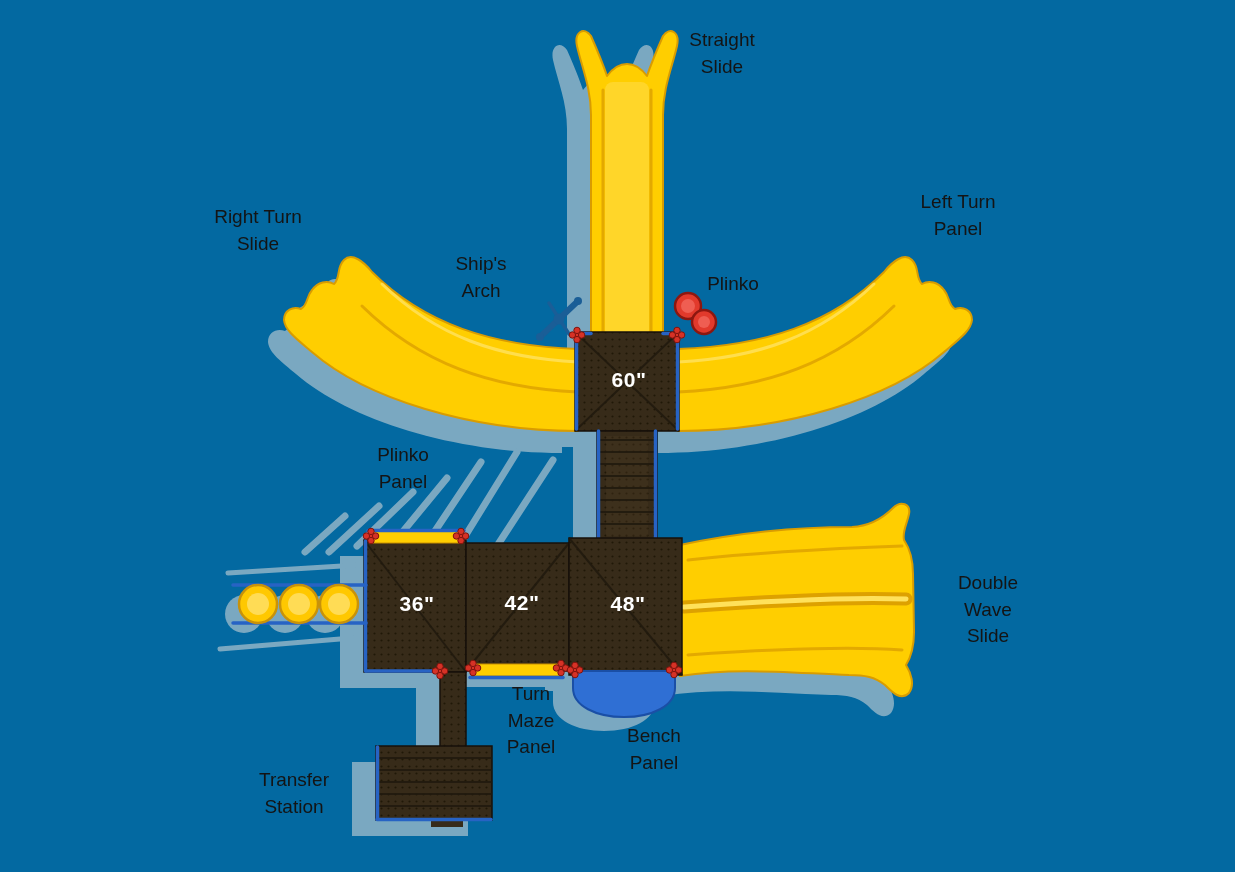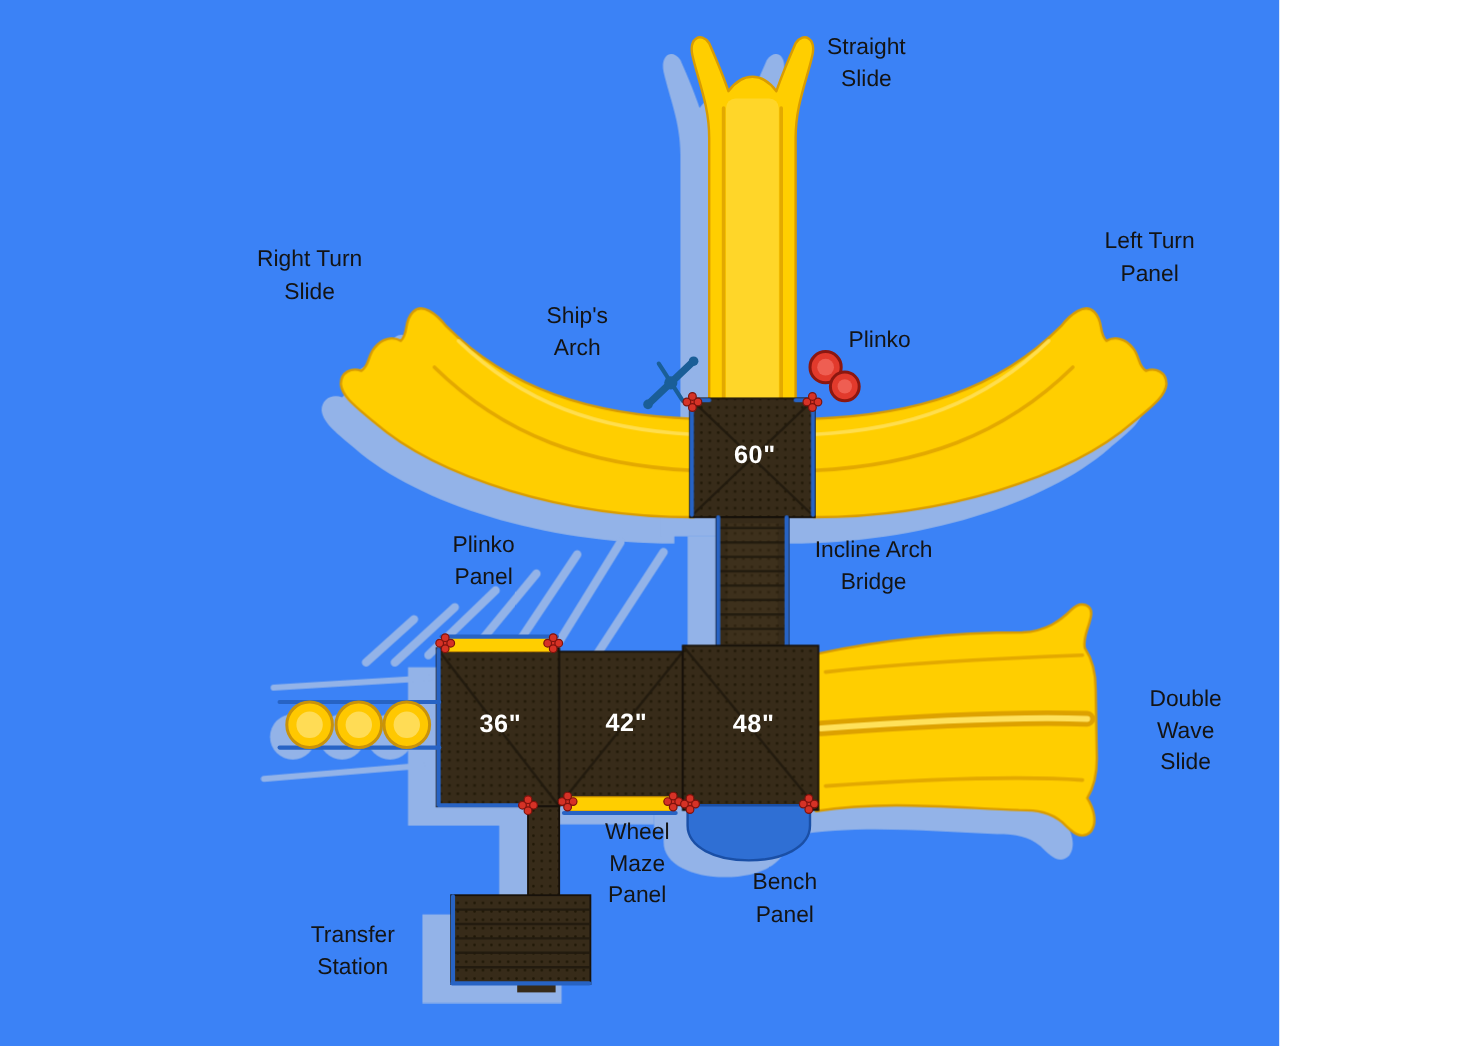--- a/index.html
+++ b/index.html
@@ -3,21 +3,21 @@
 <meta charset="utf-8">
 <style>
   :root{
     --slide-yellow:#FFCE00; --slide-edge:#D99C00; --slide-highlight:#FFE15A;
     --deck-brown:#372B19; --deck-dot:#201807; --rail-blue:#2763C4;
     --bench-blue:#2F6FD4; --clamp-red:#D63226; --clamp-dark:#7E130D;
     --bongo-red:#E23A2C; --wheel-blue:#1A5E97; --pebble-yellow:#FFC800;
     --pebble-edge:#C8920A; --shadow-gray:#DCDCDC; --label-color:#141414;
   }
   html,body{margin:0;padding:0;background:#fff;}
-  .stage{position:relative;width:1066px;height:872px;background:#3b82f6;overflow:hidden;
+  .stage{position:relative;width:1235px;height:872px;background:#0369a1;overflow:hidden;
          font-family:"Liberation Sans",sans-serif;}
   .stage svg{position:absolute;left:0;top:0;}
   .labels{position:absolute;left:0;top:0;width:100%;height:100%;pointer-events:none;}
   .callout{position:absolute;transform:translateX(-50%);white-space:pre-line;text-align:center;
            font-size:19px;line-height:1.4;color:var(--label-color);}
   .deck-label{position:absolute;transform:translateX(-50%);font-size:21px;font-weight:bold;
               color:#ffffff;letter-spacing:.5px;}
   
   .c-slide{fill:var(--slide-yellow);stroke:var(--slide-edge);stroke-width:2;stroke-linejoin:round;}
   .slide-line{fill:none;stroke:var(--slide-edge);stroke-width:3;opacity:.75;stroke-linecap:round;}
@@ -243,26 +243,24 @@
 Slide</div>
   <div class="callout" style="left:258px;top:204px">Right Turn
 Slide</div>
   <div class="callout" style="left:958px;top:189px">Left Turn
 Panel</div>
   <div class="callout" style="left:481px;top:251px">Ship's
 Arch</div>
   <div class="callout" style="left:733px;top:271px">Plinko</div>
   <div class="callout" style="left:403px;top:442px">Plinko
 Panel</div>
-  <div class="callout" style="left:728px;top:446px">Incline Arch
-Bridge</div>
   <div class="callout" style="left:988px;top:570px">Double
 Wave
 Slide</div>
-  <div class="callout" style="left:531px;top:681px">Wheel
+  <div class="callout" style="left:531px;top:681px">Turn
 Maze
 Panel</div>
   <div class="callout" style="left:654px;top:723px">Bench
 Panel</div>
   <div class="callout" style="left:294px;top:767px">Transfer
 Station</div>
 
   <div class="deck-label" style="left:629px;top:368px">60"</div>
   <div class="deck-label" style="left:417px;top:592px">36"</div>
   <div class="deck-label" style="left:522px;top:591px">42"</div>

